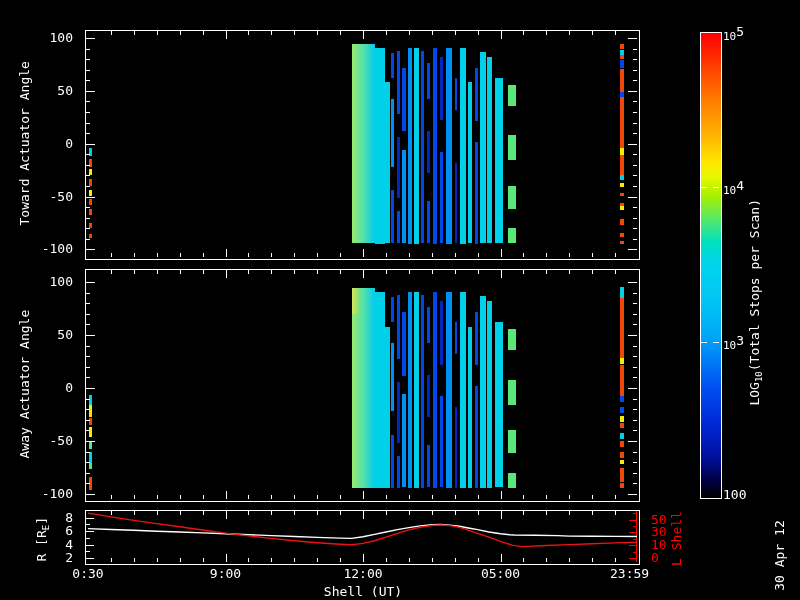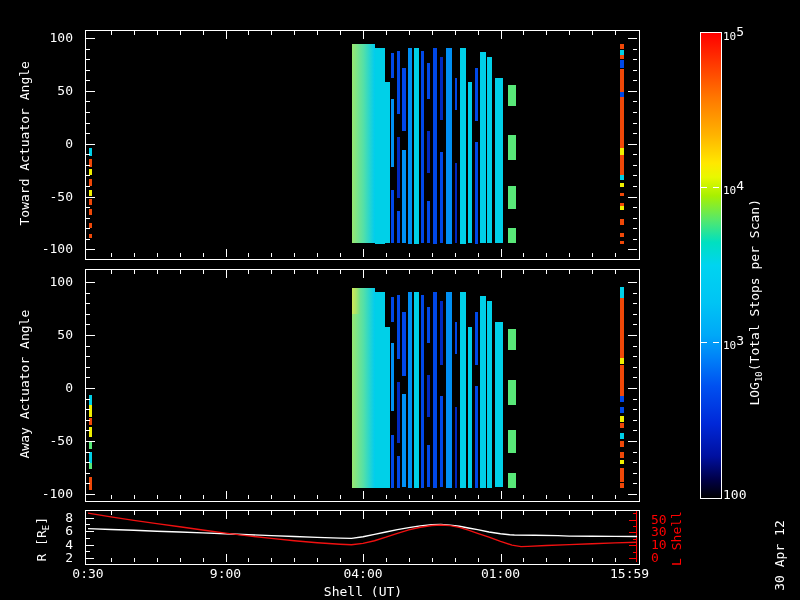--- a/index.html
+++ b/index.html
@@ -422,21 +422,21 @@
       <div class="lbl" style="right: 727px; top: 509.5px;">8</div>
       <div class="lbl" style="right: 727px; top: 523px;">6</div>
       <div class="lbl" style="right: 727px; top: 536.5px;">4</div>
       <div class="lbl" style="right: 727px; top: 550px;">2</div>
       <div class="lbl red" style="left: 651px; top: 511.5px;">50</div>
       <div class="lbl red" style="left: 651px; top: 524.3px;">30</div>
       <div class="lbl red" style="left: 651px; top: 537.1px;">10</div>
       <div class="lbl red" style="left: 651px; top: 549.9px;">0</div>
       <div class="lbl" style="left: 88px; top: 566px; transform: translateX(-50%);">0:30</div>
       <div class="lbl" style="left: 225.5px; top: 566px; transform: translateX(-50%);">9:00</div>
-      <div class="lbl" style="left: 363px; top: 566px; transform: translateX(-50%);">04:00</div>
-      <div class="lbl" style="left: 500.5px; top: 566px; transform: translateX(-50%);">01:00</div>
-      <div class="lbl" style="left: 629.61px; top: 566px; transform: translateX(-50%);">15:59</div>
+      <div class="lbl" style="left: 363px; top: 566px; transform: translateX(-50%);">12:00</div>
+      <div class="lbl" style="left: 500.5px; top: 566px; transform: translateX(-50%);">05:00</div>
+      <div class="lbl" style="left: 629.61px; top: 566px; transform: translateX(-50%);">23:59</div>
       <div class="lbl" style="left: 723px; top: 24px;"><span class="cb-base">10</span><span class="cb-exp">5</span></div>
       <div class="lbl" style="left: 723px; top: 178px;"><span class="cb-base">10</span><span class="cb-exp">4</span></div>
       <div class="lbl" style="left: 723px; top: 333px;"><span class="cb-base">10</span><span class="cb-exp">3</span></div>
       <div class="lbl" style="left: 723px; top: 487px;"><span class="">100</span></div>
     </div>
 </div>
 
 </body></html>

